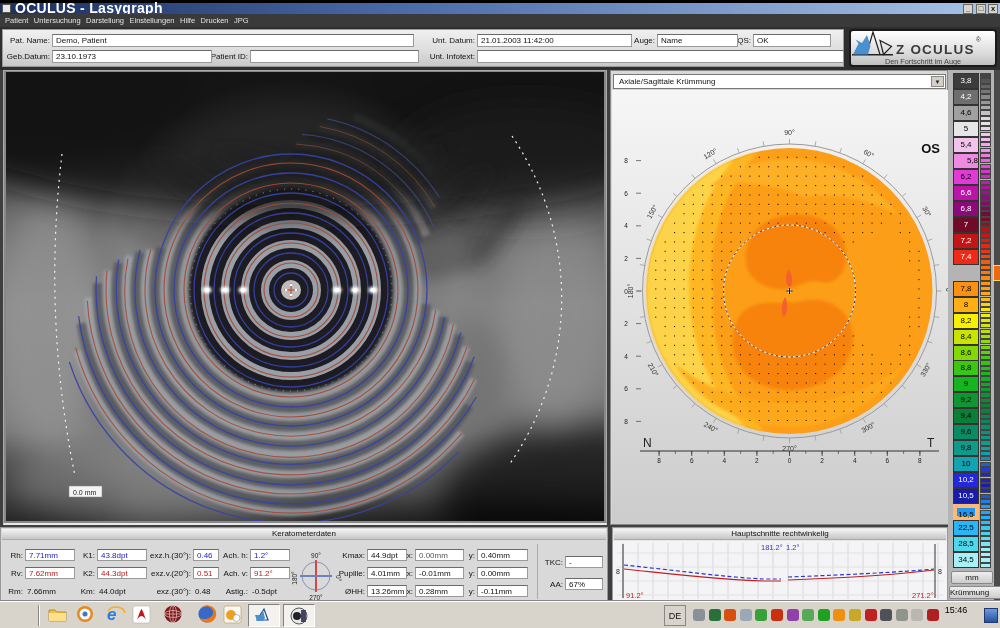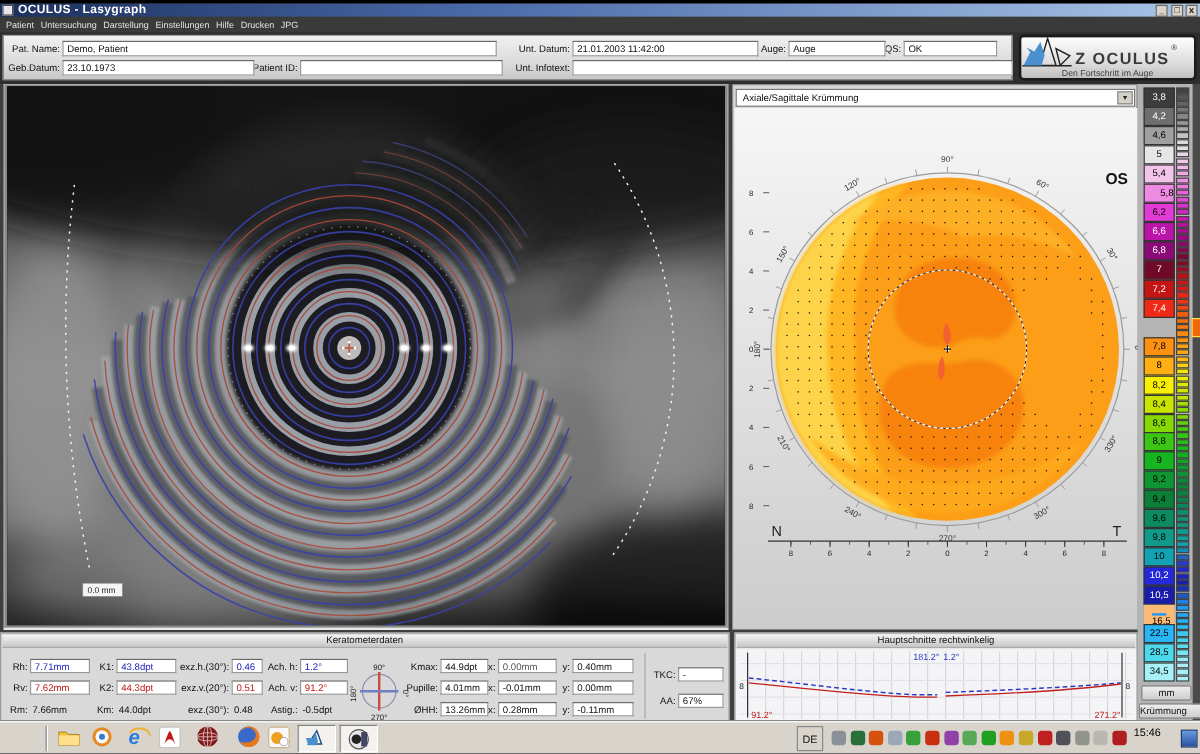--- a/index.html
+++ b/index.html
@@ -1,34 +1,34 @@
 <!DOCTYPE html>
 <html><head><meta charset="utf-8"><style>*{margin:0;padding:0;box-sizing:border-box;}body{width:1000px;height:628px;overflow:hidden;font-family:"Liberation Sans",sans-serif;background:#3f3f3f;position:relative;}.abs{position:absolute;}.fld{position:absolute;background:#fff;border:1px solid #9a9a9a;border-top-color:#6a6a6a;font-size:8px;color:#111;padding:1px 0 0 3px;overflow:hidden;white-space:nowrap;}.lbl{position:absolute;font-size:8px;color:#111;white-space:nowrap;}.mi{display:inline-block;color:#e2e2e2;font-size:7.5px;margin-right:5.5px;line-height:10px;vertical-align:top;}</style></head><body>
 <div class="abs" style="left:0;top:0;width:1000px;height:3px;background:#000;"></div>
 <div class="abs" style="left:0;top:3px;width:1000px;height:11px;background:linear-gradient(90deg,#1c2f5e 0%,#4a6aa8 40%,#a9c4e8 100%);"></div>
 <div class="abs" style="left:2px;top:4px;width:9px;height:9px;background:#e8e8e8;border:1px solid #555;"></div>
-<div class="abs" style="left:15px;top:2.5px;font-size:10px;font-weight:bold;color:#fff;line-height:11px;letter-spacing:0.3px;">OCULUS - Lasygraph</div>
+<div class="abs" style="left:15px;top:2.5px;font-size:14px;font-weight:bold;color:#fff;line-height:11px;letter-spacing:0.3px;">OCULUS - Lasygraph</div>
 <div class="abs" style="left:963px;top:4px;width:10px;height:10px;background:#d8d4cc;border:1px solid #666;font-size:7.5px;font-weight:bold;text-align:center;line-height:7px;color:#111;">_</div>
 <div class="abs" style="left:976px;top:4px;width:10px;height:10px;background:#d8d4cc;border:1px solid #666;font-size:7.5px;font-weight:bold;text-align:center;line-height:7px;color:#111;">□</div>
 <div class="abs" style="left:988px;top:4px;width:10px;height:10px;background:#d8d4cc;border:1px solid #666;font-size:7.5px;font-weight:bold;text-align:center;line-height:7px;color:#111;">x</div>
 <div class="abs" style="left:0;top:14px;width:1000px;height:13px;background:#3a3a3a;padding-left:5px;padding-top:2px;"><span class="mi">Patient</span><span class="mi">Untersuchung</span><span class="mi">Darstellung</span><span class="mi">Einstellungen</span><span class="mi">Hilfe</span><span class="mi">Drucken</span><span class="mi">JPG</span></div>
 <div class="abs" style="left:0;top:27px;width:1000px;height:43px;background:#2e2e2e;"></div>
 <div class="abs" style="left:2px;top:29px;width:842px;height:38px;background:linear-gradient(180deg,#f0f0f0,#dcdcdc 60%,#c8c8c8);border:1px solid #999;"></div>
 <div class="lbl" style="left:-30px;top:36px;width:80px;text-align:right;">Pat. Name:</div>
 <div class="lbl" style="left:-30px;top:52px;width:80px;text-align:right;">Geb.Datum:</div>
 <div class="lbl" style="left:168px;top:52px;width:80px;text-align:right;">Patient ID:</div>
 <div class="lbl" style="left:395px;top:36px;width:80px;text-align:right;">Unt. Datum:</div>
 <div class="lbl" style="left:575px;top:36px;width:80px;text-align:right;">Auge:</div>
 <div class="lbl" style="left:671px;top:36px;width:80px;text-align:right;">QS:</div>
 <div class="lbl" style="left:395px;top:52px;width:80px;text-align:right;">Unt. Infotext:</div>
 <div class="fld" style="left:52px;top:34px;width:362px;height:13px;">Demo, Patient</div>
 <div class="fld" style="left:52px;top:50px;width:160px;height:13px;">23.10.1973</div>
 <div class="fld" style="left:250px;top:50px;width:169px;height:13px;"></div>
 <div class="fld" style="left:477px;top:34px;width:155px;height:13px;">21.01.2003 11:42:00</div>
-<div class="fld" style="left:657px;top:34px;width:81px;height:13px;">Auge</div>
+<div class="fld" style="left:657px;top:34px;width:81px;height:13px;">Name</div>
 <div class="fld" style="left:753px;top:34px;width:78px;height:13px;">OK</div>
 <div class="fld" style="left:477px;top:50px;width:367px;height:13px;"></div>
 <div class="abs" style="left:849px;top:29px;width:148px;height:38px;background:linear-gradient(180deg,#ffffff,#d8d8d8 70%,#bfbfbf);border:2px solid #1a1a1a;border-radius:4px;">
     <svg width="144" height="34" viewBox="0 0 144 34" style="position:absolute;left:0;top:0;">
       <line x1="1" y1="23.8" x2="42" y2="23.8" stroke="#222" stroke-width="1.4"></line>
       <polygon points="22,1 15.5,23.5 29,23.5" fill="none" stroke="#222" stroke-width="1.2"></polygon>
       <polygon points="29,9.5 40.5,15.5 32.5,23.5" fill="none" stroke="#222" stroke-width="1.2"></polygon>
       <path d="M2,23.5 L7.5,12.5 L4.5,8.5 L11,12 L16,4 L19.5,15 L17,23.5 Z" fill="#4a90cf"></path>
       <text x="45" y="22.5" font-size="13.5" fill="#3a3a3a" font-weight="bold" letter-spacing="1.2">Z OCULUS</text>
       <text x="125" y="11" font-size="6.5" fill="#3a3a3a">®</text>
@@ -839,21 +839,21 @@
 <div style="position:absolute;left:980px;top:461.5px;width:11px;height:5.3px;background:#1b65c5;border:0.5px solid #444;box-sizing:border-box;"></div>
 <div style="position:absolute;left:980px;top:466.9px;width:11px;height:5.3px;background:#213cd1;border:0.5px solid #444;box-sizing:border-box;"></div>
 <div style="position:absolute;left:953px;top:472.2px;width:26px;height:16.0px;background:#2428d8;border:1px solid #333;box-sizing:border-box;color:#fff;font-size:8px;text-align:center;line-height:14px;">10,2</div>
 <div style="position:absolute;left:980px;top:472.2px;width:11px;height:5.3px;background:#2226d0;border:0.5px solid #444;box-sizing:border-box;"></div>
 <div style="position:absolute;left:980px;top:477.5px;width:11px;height:5.3px;background:#1e22c0;border:0.5px solid #444;box-sizing:border-box;"></div>
 <div style="position:absolute;left:980px;top:482.8px;width:11px;height:5.3px;background:#1a1eb0;border:0.5px solid #444;box-sizing:border-box;"></div>
 <div style="position:absolute;left:953px;top:488.2px;width:26px;height:16.0px;background:#181ca8;border:1px solid #333;box-sizing:border-box;color:#fff;font-size:8px;text-align:center;line-height:14px;">10,5</div>
 <div style="position:absolute;left:980px;top:488.2px;width:11px;height:5.3px;background:#1930b4;border:0.5px solid #444;box-sizing:border-box;"></div>
 <div style="position:absolute;left:980px;top:493.5px;width:11px;height:5.3px;background:#1c59cd;border:0.5px solid #444;box-sizing:border-box;"></div>
 <div style="position:absolute;left:980px;top:498.8px;width:11px;height:5.3px;background:#1f81e6;border:0.5px solid #444;box-sizing:border-box;"></div>
-<div style="position:absolute;left:953px;top:504.1px;width:26px;height:16.0px;background:#2196f3;border:7px solid #fdba74;box-sizing:border-box;color:#000;font-size:8px;text-align:right;line-height:14px;">16,5</div>
+<div style="position:absolute;left:953px;top:504.1px;width:26px;height:16.0px;background:#2196f3;border:4px solid #fdba74;box-sizing:border-box;color:#000;font-size:8px;text-align:center;line-height:14px;">16,5</div>
 <div style="position:absolute;left:980px;top:504.1px;width:11px;height:5.3px;background:#229bf3;border:0.5px solid #444;box-sizing:border-box;"></div>
 <div style="position:absolute;left:980px;top:509.5px;width:11px;height:5.3px;background:#25a6f4;border:0.5px solid #444;box-sizing:border-box;"></div>
 <div style="position:absolute;left:980px;top:514.8px;width:11px;height:5.3px;background:#27b0f5;border:0.5px solid #444;box-sizing:border-box;"></div>
 <div style="position:absolute;left:953px;top:520.1px;width:26px;height:16.0px;background:#29b6f6;border:1px solid #333;box-sizing:border-box;color:#000;font-size:8px;text-align:center;line-height:14px;">22,5</div>
 <div style="position:absolute;left:980px;top:520.1px;width:11px;height:5.3px;background:#2fbbf4;border:0.5px solid #444;box-sizing:border-box;"></div>
 <div style="position:absolute;left:980px;top:525.4px;width:11px;height:5.3px;background:#3bc7f1;border:0.5px solid #444;box-sizing:border-box;"></div>
 <div style="position:absolute;left:980px;top:530.7px;width:11px;height:5.3px;background:#47d3ed;border:0.5px solid #444;box-sizing:border-box;"></div>
 <div style="position:absolute;left:953px;top:536.1px;width:26px;height:16.0px;background:#4dd9ec;border:1px solid #333;box-sizing:border-box;color:#000;font-size:8px;text-align:center;line-height:14px;">28,5</div>
 <div style="position:absolute;left:980px;top:536.1px;width:11px;height:5.3px;background:#5cdcee;border:0.5px solid #444;box-sizing:border-box;"></div>
 <div style="position:absolute;left:980px;top:541.4px;width:11px;height:5.3px;background:#7ae4f2;border:0.5px solid #444;box-sizing:border-box;"></div>

